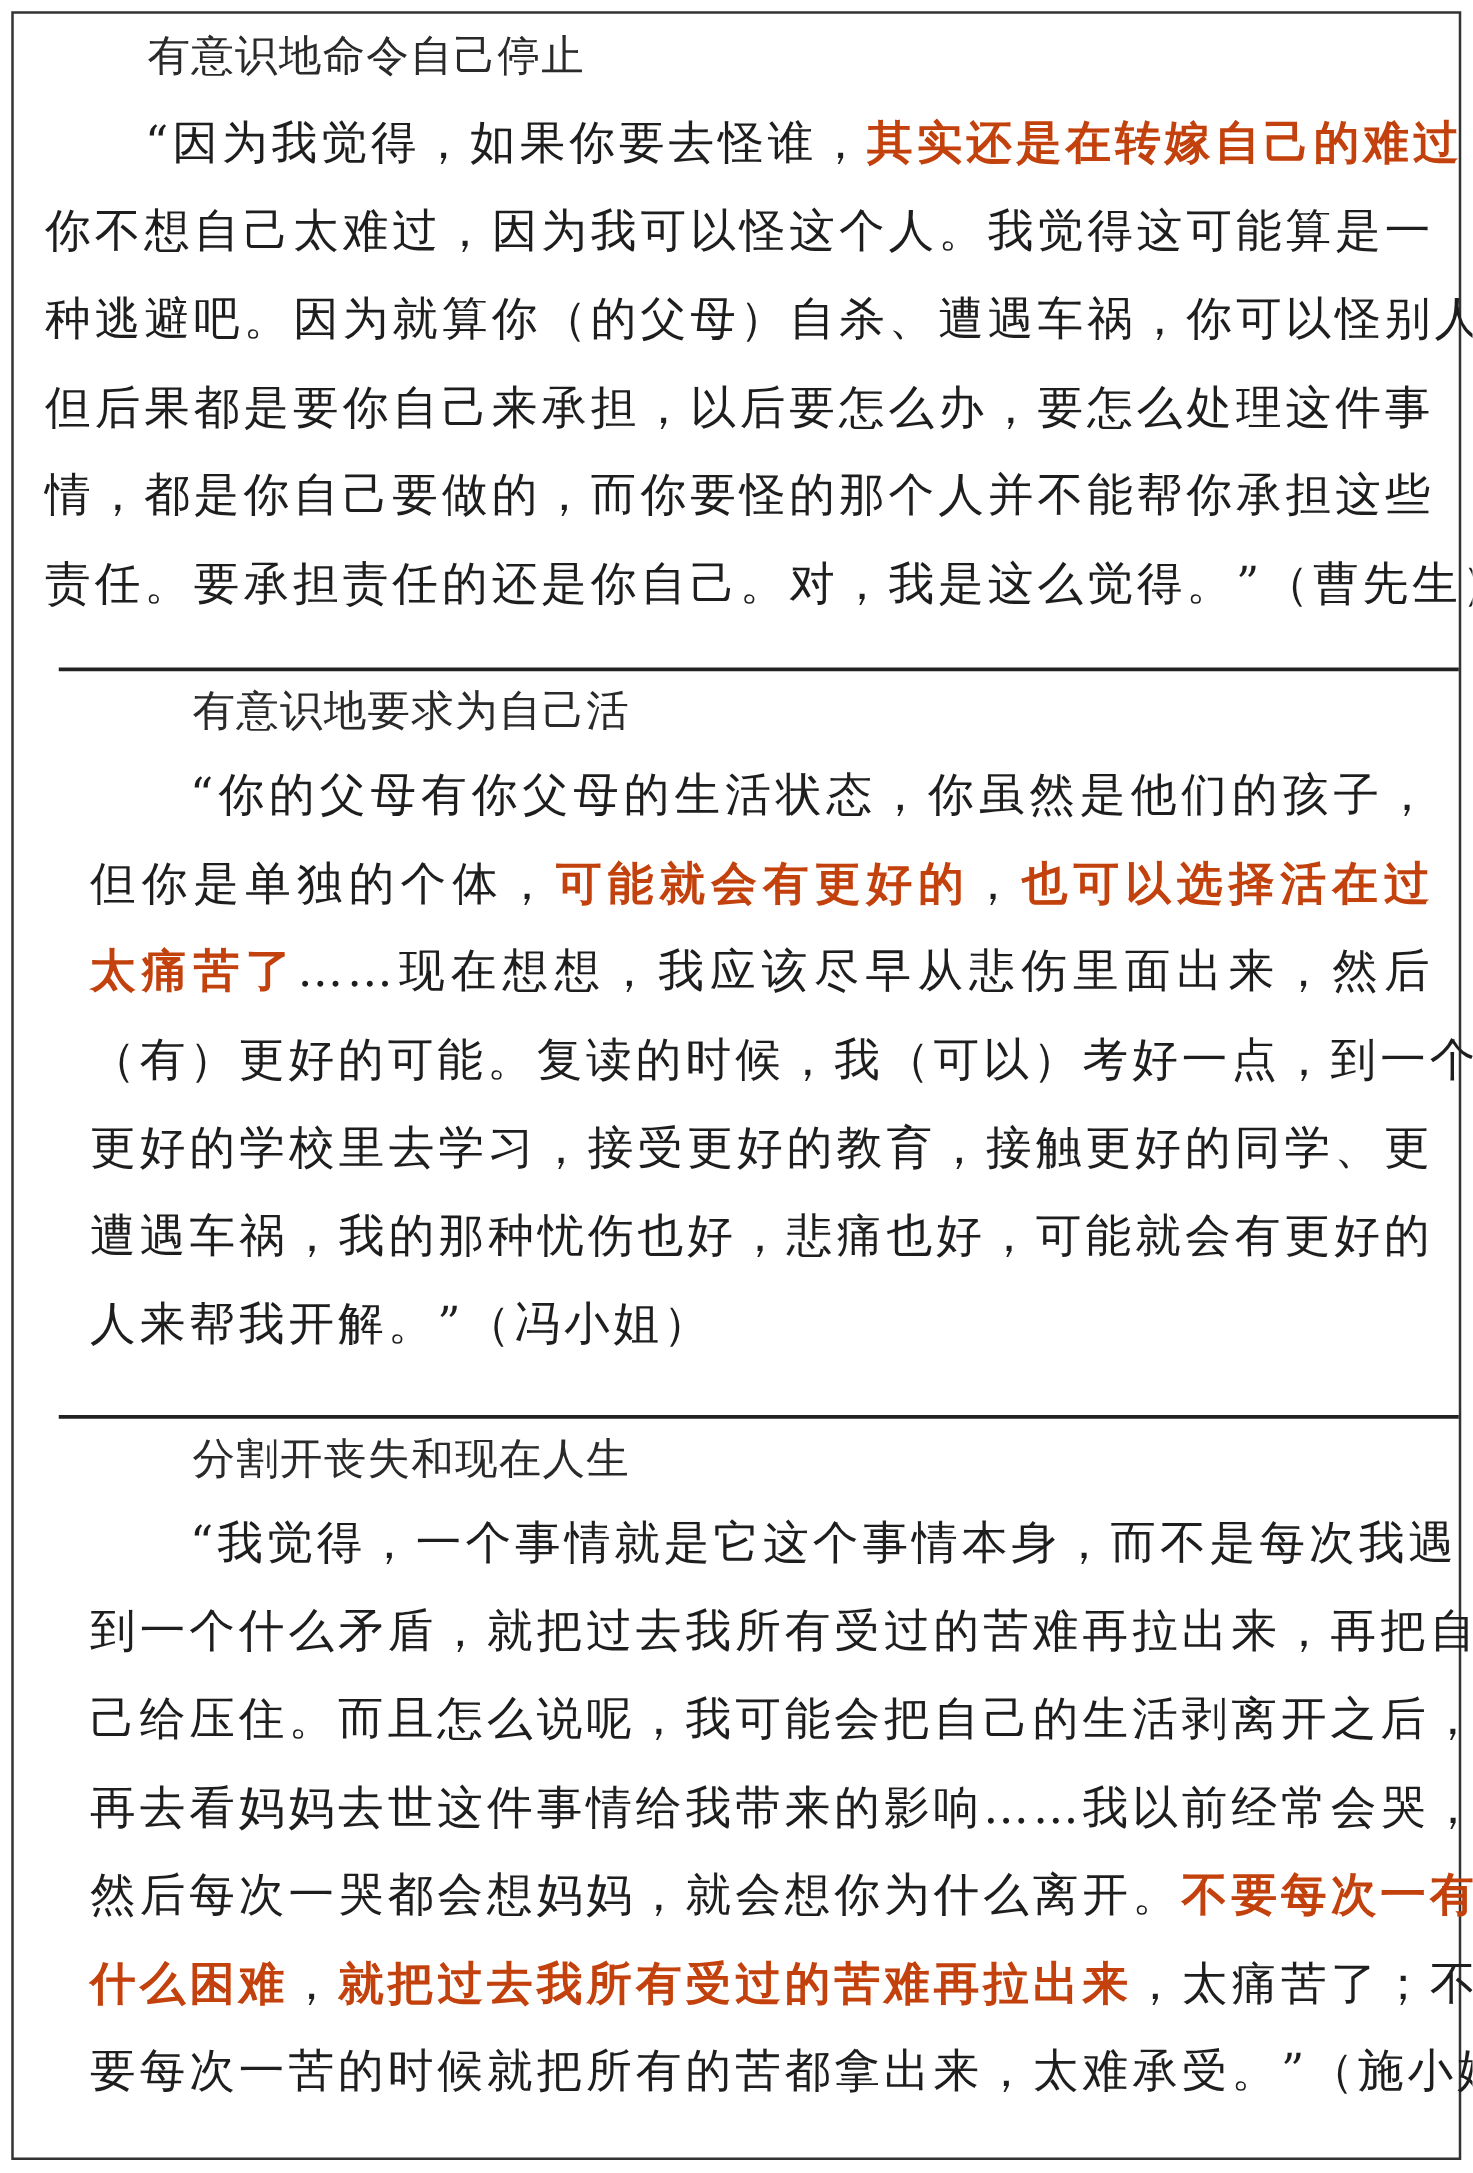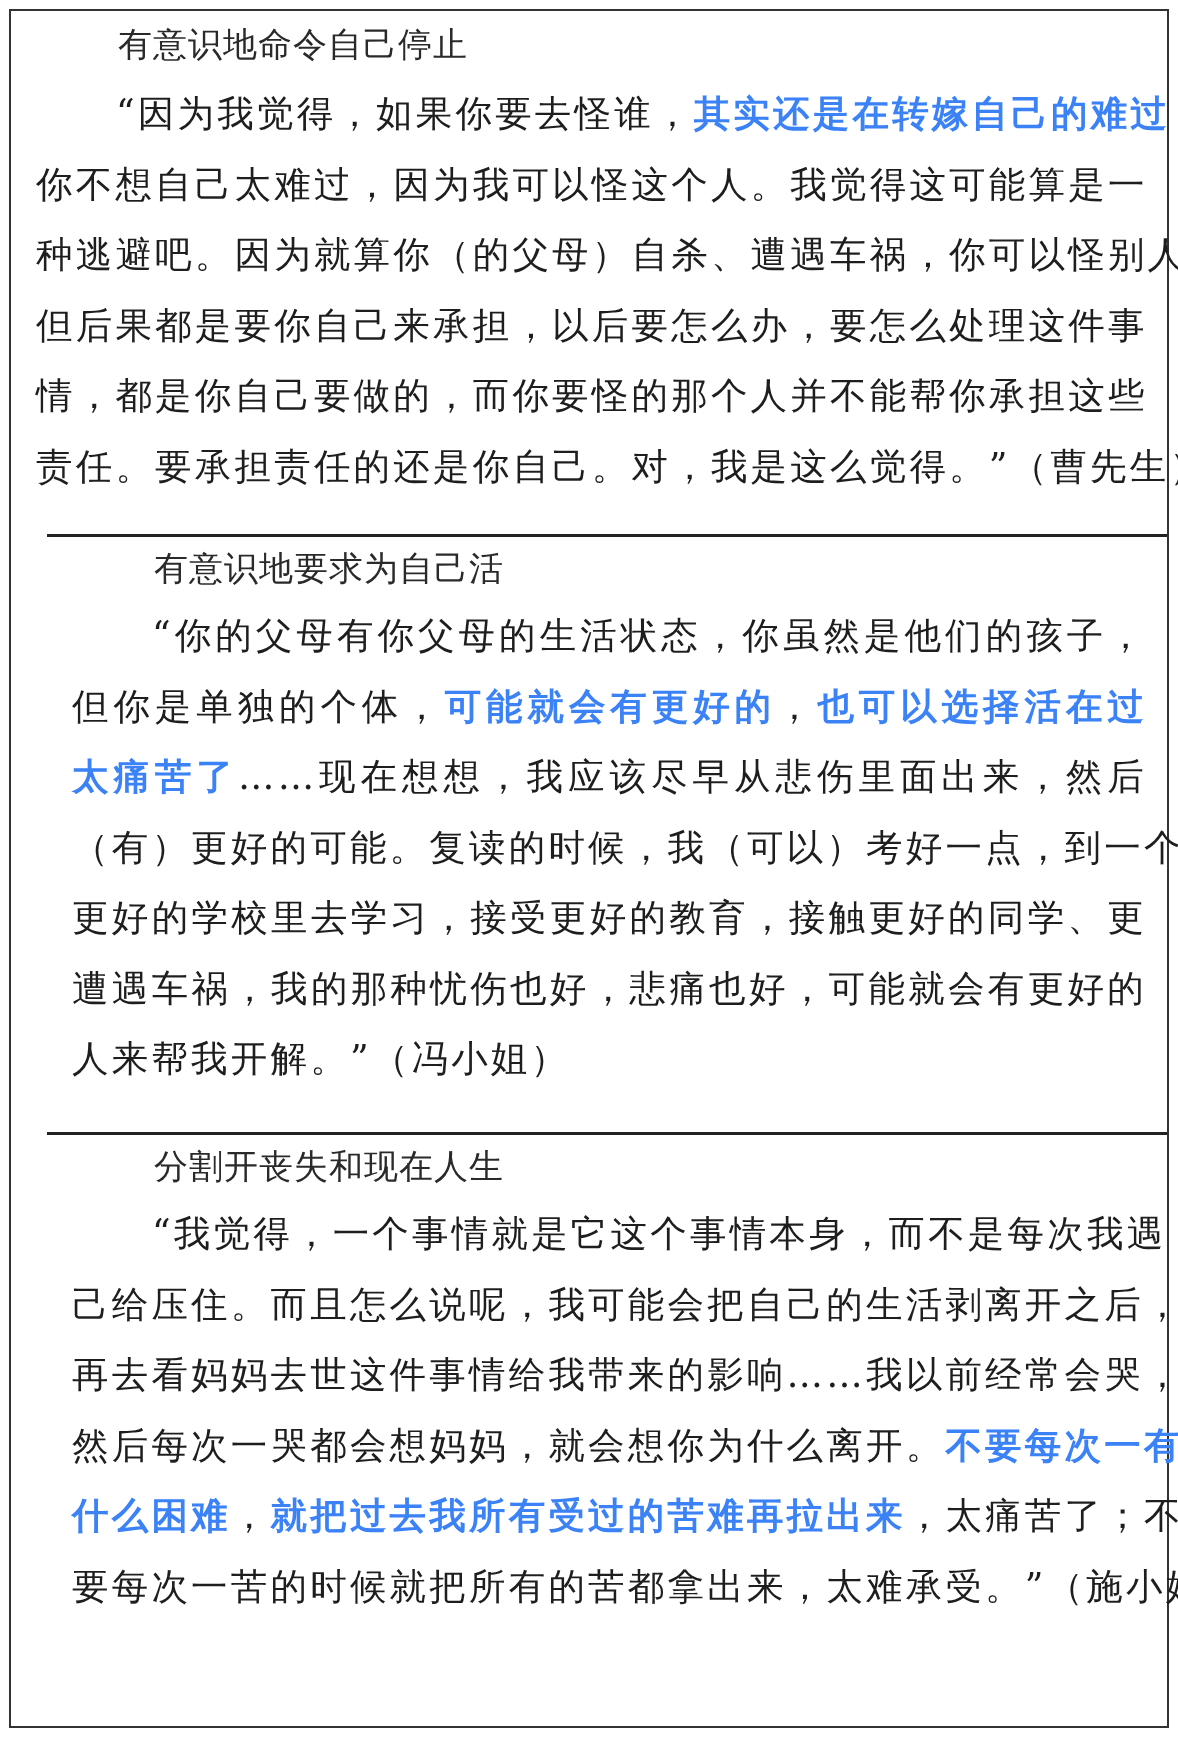--- a/index.html
+++ b/index.html
@@ -10,33 +10,33 @@
   }
   .cell {
     position: absolute; left: 0; right: 0; box-sizing: border-box;
     padding: 0 20px 0 25px;
   }
   .cell + .cell { border-top: 3px solid #222222; margin-left: 36px; }
   .c1 { top: 0; height: 523px; }
   .c2 { top: 523px; height: 598px; }
   .c3 { top: 1121px; height: 416px; }
   .heading {
-    font-family: Liberation Serif, serif; font-size: 34px; color: #2a2a2a;
+    font-family: Liberation Sans, sans-serif; font-size: 34px; color: #2a2a2a;
     height: 68px; line-height: 68px; padding-left: 82px; letter-spacing: 1px;
   }
   .c2 .heading, .c3 .heading { height: 64px; line-height: 64px; }
   .body {
     font-family: "DejaVu Serif", serif; font-size: 36.5px; color: #1e1e1e;
     line-height: 70.5px; text-align: justify; text-align-last: justify;
     letter-spacing: 3.2px; margin: 0;
   }
   .body .line { display: block; white-space: nowrap; text-align: justify; text-align-last: justify; }
   .body .line.last { text-align-last: left; }
   .indent { padding-left: 80px; }
-  .b { font-weight: bold; color: #3b82f6; }
+  .b { font-weight: bold; color: #c2410c; }
 </style>
 </head>
 <body>
 
 <div class="table">
   <div class="cell c1">
     <div class="heading">有意识地命令自己停止</div>
     <div class="body">
         <span class="line indent"><span>“因为我觉得，如果你要去怪谁，</span><span class="b">其实还是在转嫁自己的难过</span><span>，</span></span>
         <span class="line"><span>你不想自己太难过，因为我可以怪这个人。我觉得这可能算是一</span></span>
@@ -55,20 +55,21 @@
         <span class="line"><span>（有）更好的可能。复读的时候，我（可以）考好一点，到一个</span></span>
         <span class="line"><span>更好的学校里去学习，接受更好的教育，接触更好的同学、更</span></span>
         <span class="line"><span>遭遇车祸，我的那种忧伤也好，悲痛也好，可能就会有更好的</span></span>
         <span class="line last"><span>人来帮我开解。”（冯小姐）</span></span>
       </div>
   </div>
   <div class="cell c3">
     <div class="heading">分割开丧失和现在人生</div>
     <div class="body">
         <span class="line indent"><span>“我觉得，一个事情就是它这个事情本身，而不是每次我遇</span></span>
+        <span class="line"><span>到一个什么矛盾，就把过去我所有受过的苦难再拉出来，再把自</span></span>
         <span class="line"><span>己给压住。而且怎么说呢，我可能会把自己的生活剥离开之后，</span></span>
         <span class="line"><span>再去看妈妈去世这件事情给我带来的影响……我以前经常会哭，</span></span>
         <span class="line"><span>然后每次一哭都会想妈妈，就会想你为什么离开。</span><span class="b">不要每次一有</span></span>
         <span class="line"><span class="b">什么困难</span><span>，</span><span class="b">就把过去我所有受过的苦难再拉出来</span><span>，太痛苦了；不</span></span>
         <span class="line last"><span>要每次一苦的时候就把所有的苦都拿出来，太难承受。”（施小姐）</span></span>
       </div>
   </div>
 </div>
 
 </body></html>

